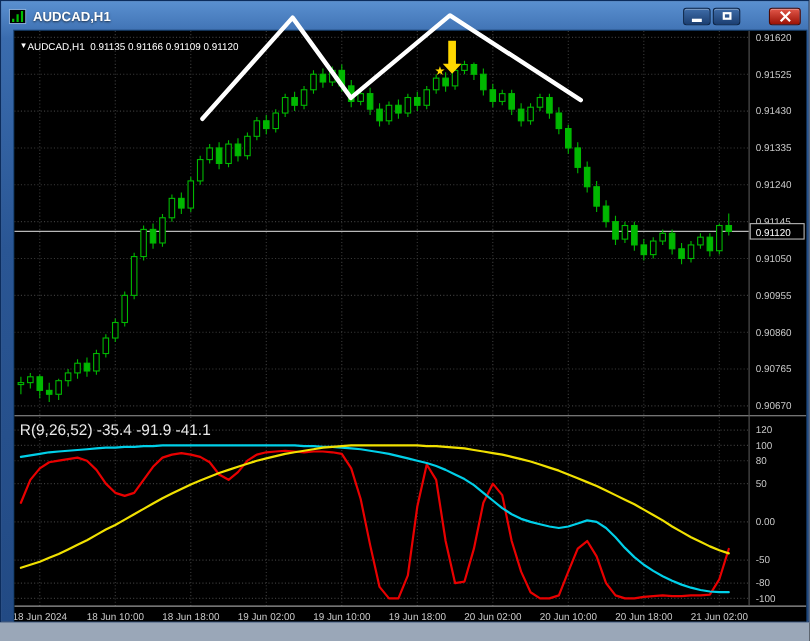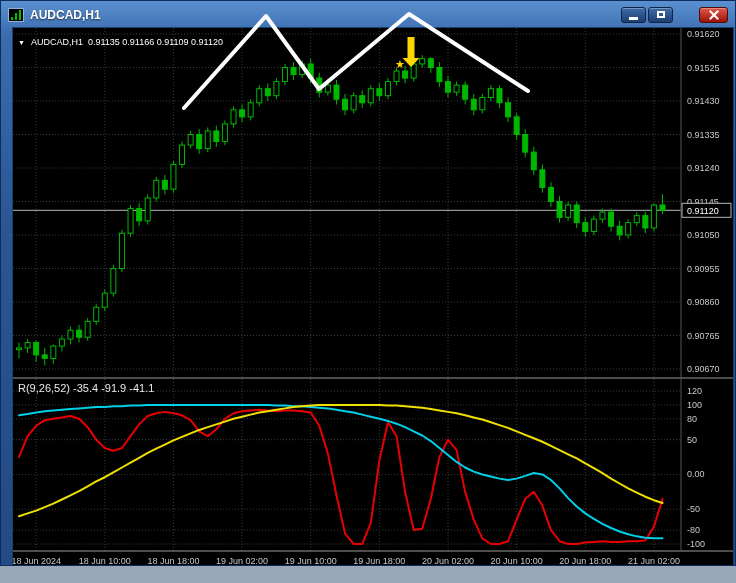--- a/index.html
+++ b/index.html
@@ -21,23 +21,23 @@
   .btn-close{width:29px;margin-left:26px;background:linear-gradient(#e2574a,#9c1206);border-color:#4e0a04;}
   .ic-min{display:block;width:9px;height:3px;background:#ffffff;margin-top:7px;}
   .ic-restore{display:block;width:8px;height:7px;border:2px solid #ffffff;}
   .ic-close{position:relative;display:block;width:12px;height:12px;}
   .ic-close::before,.ic-close::after{content:"";position:absolute;left:0;top:5px;width:12px;height:2px;background:#ffffff;}
   .ic-close::before{transform:rotate(45deg);}
   .ic-close::after{transform:rotate(-45deg);}
   .client{position:absolute;left:12px;top:27px;width:720px;height:542px;background:#000000;box-shadow:0 0 0 1px #17406f;}
   #chart-svg{position:absolute;left:0;top:0;}
   #chart-svg text{font-family:"Liberation Sans",sans-serif;font-size:9px;}
-  .chart-header{position:absolute;left:5px;top:9px;color:#ffffff;font-size:9px;display:flex;align-items:center;gap:6px;white-space:pre;}
+  .chart-header{position:absolute;left:5px;top:9px;color:#ffffff;font-size:9px;display:flex;align-items:center;white-space:pre;}
   .marker{font-size:7px;line-height:1;color:#ffffff;}
-  .ind-label{position:absolute;left:5px;top:354px;color:#e8e8e8;font-size:11px;white-space:pre;}
+  .ind-label{position:absolute;left:5px;top:354px;color:#e8e8e8;font-size:14px;white-space:pre;}
   #ann-svg{position:absolute;left:0;top:0;pointer-events:none;z-index:5;}
   #ann-svg text{font-family:"DejaVu Sans",sans-serif;}
 </style>
 </head>
 <body>
 
 <div class="window">
   <div class="titlebar">
     <span class="app-icon">
       <svg width="16" height="14" viewBox="0 0 16 14">

